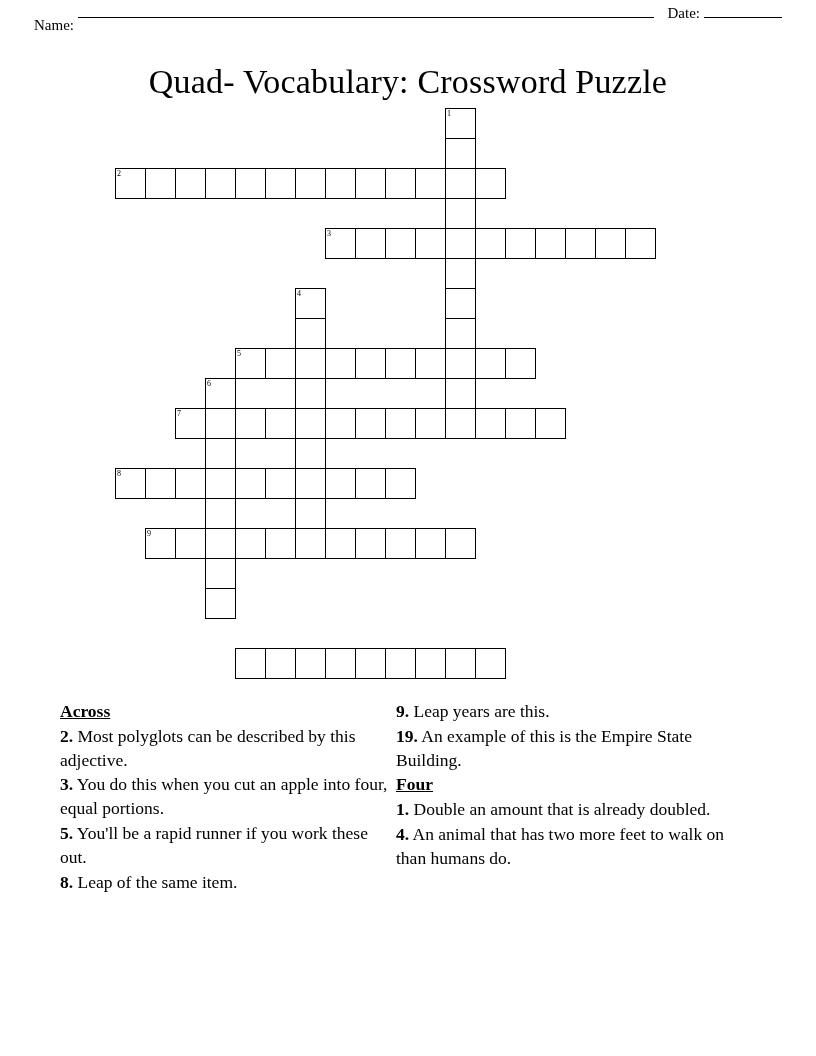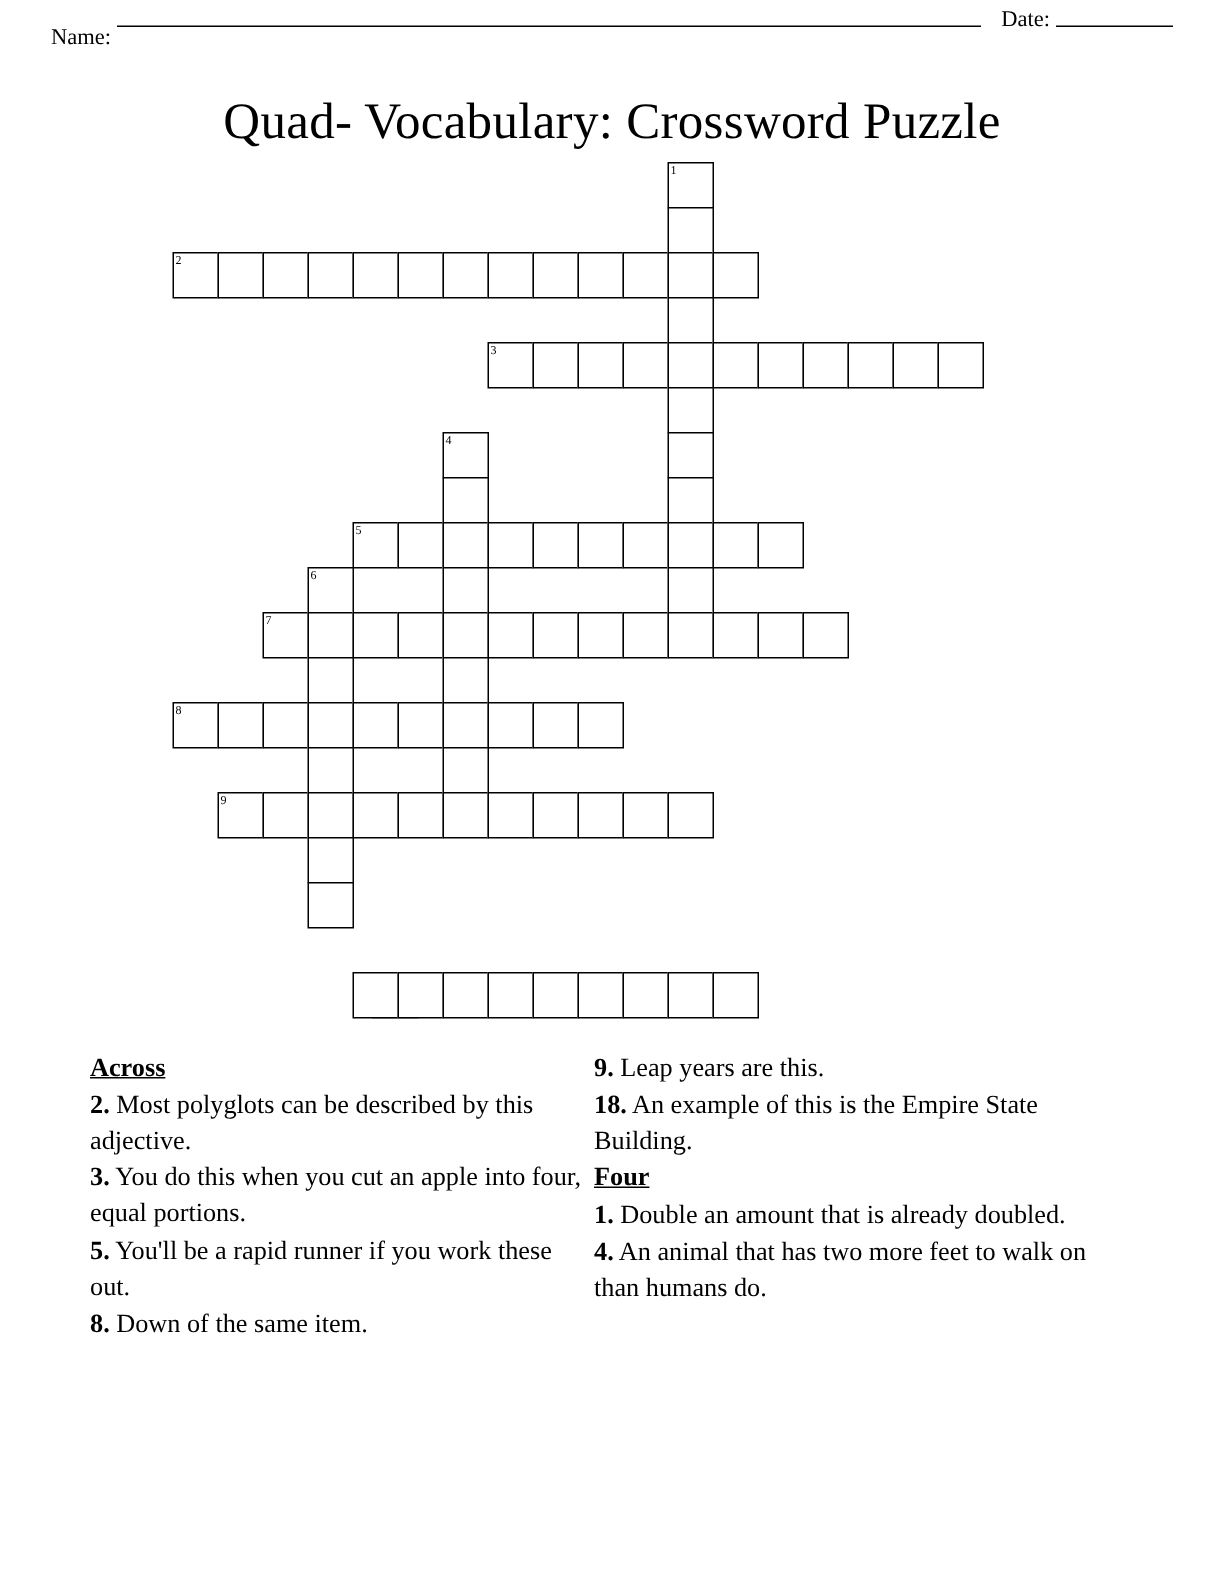--- a/index.html
+++ b/index.html
@@ -248,31 +248,31 @@
     <div class="clue">
       <span class="cnum">3.</span>
       <span>You do this when you cut an apple into four, equal portions.</span>
     </div>
     <div class="clue">
       <span class="cnum">5.</span>
       <span>You'll be a rapid runner if you work these out.</span>
     </div>
     <div class="clue">
       <span class="cnum">8.</span>
-      <span>Down of the same item.</span>
+      <span>Leap of the same item.</span>
     </div>
   </div>
 
   <div class="clue-col right">
     <div class="clue">
       <span class="cnum">9.</span>
       <span>Leap years are this.</span>
     </div>
     <div class="clue">
-      <span class="cnum">18.</span>
+      <span class="cnum">19.</span>
       <span>An example of this is the Empire State Building.</span>
     </div>
     <div class="clue-heading">Four</div>
     <div class="clue">
       <span class="cnum">1.</span>
       <span>Double an amount that is already doubled.</span>
     </div>
     <div class="clue">
       <span class="cnum">4.</span>
       <span>An animal that has two more feet to walk on than humans do.</span>

